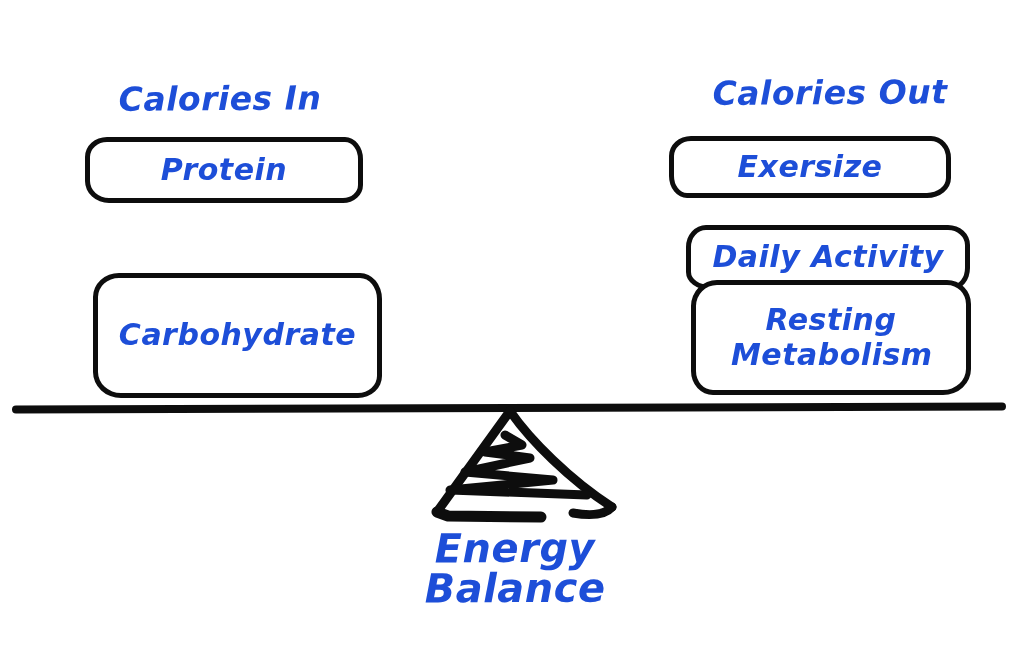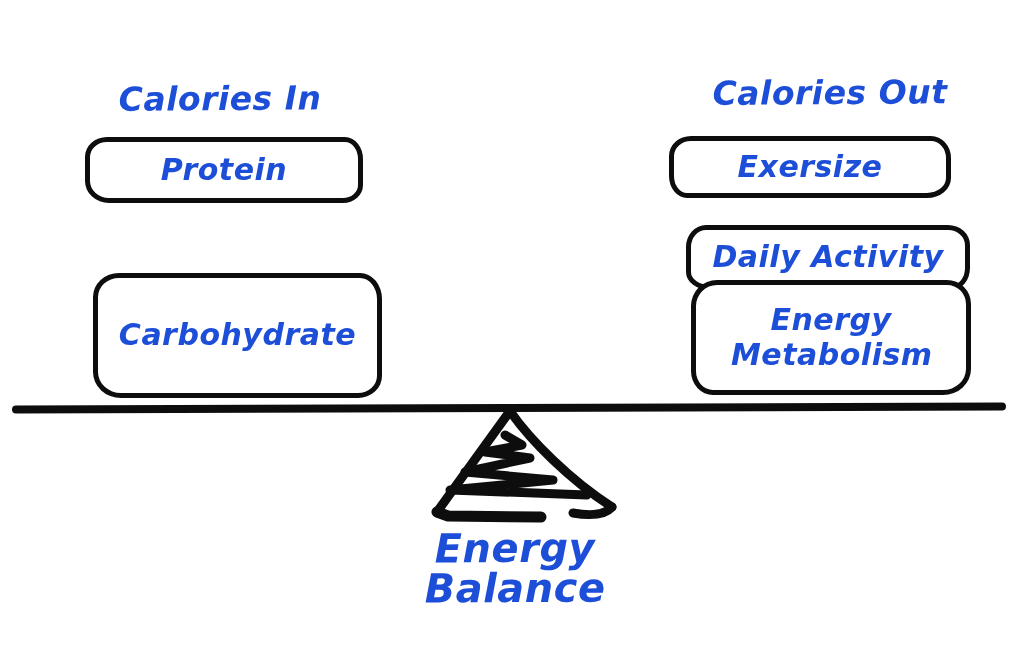--- a/index.html
+++ b/index.html
@@ -53,21 +53,21 @@
     <span class="lbl">Carbohydrate</span>
   </div>
 
   <div class="box hand box-exersize">
     <span class="lbl">Exersize</span>
   </div>
   <div class="box hand box-daily">
     <span class="lbl">Daily Activity</span>
   </div>
   <div class="box hand box-resting">
-    <span class="lbl">Energy Metabolism</span>
+    <span class="lbl">Resting Metabolism</span>
   </div>
 
   <div class="beam"></div>
 
   <svg class="fulcrum" viewBox="0 0 220 125" fill="none" stroke="#0d0d0d" stroke-linecap="round" stroke-linejoin="round">
 
     <path d="M90 8 L17 109" stroke-width="9"></path>
 
     <path d="M90 8 C110 37 150 77 192 104" stroke-width="9"></path>
 

